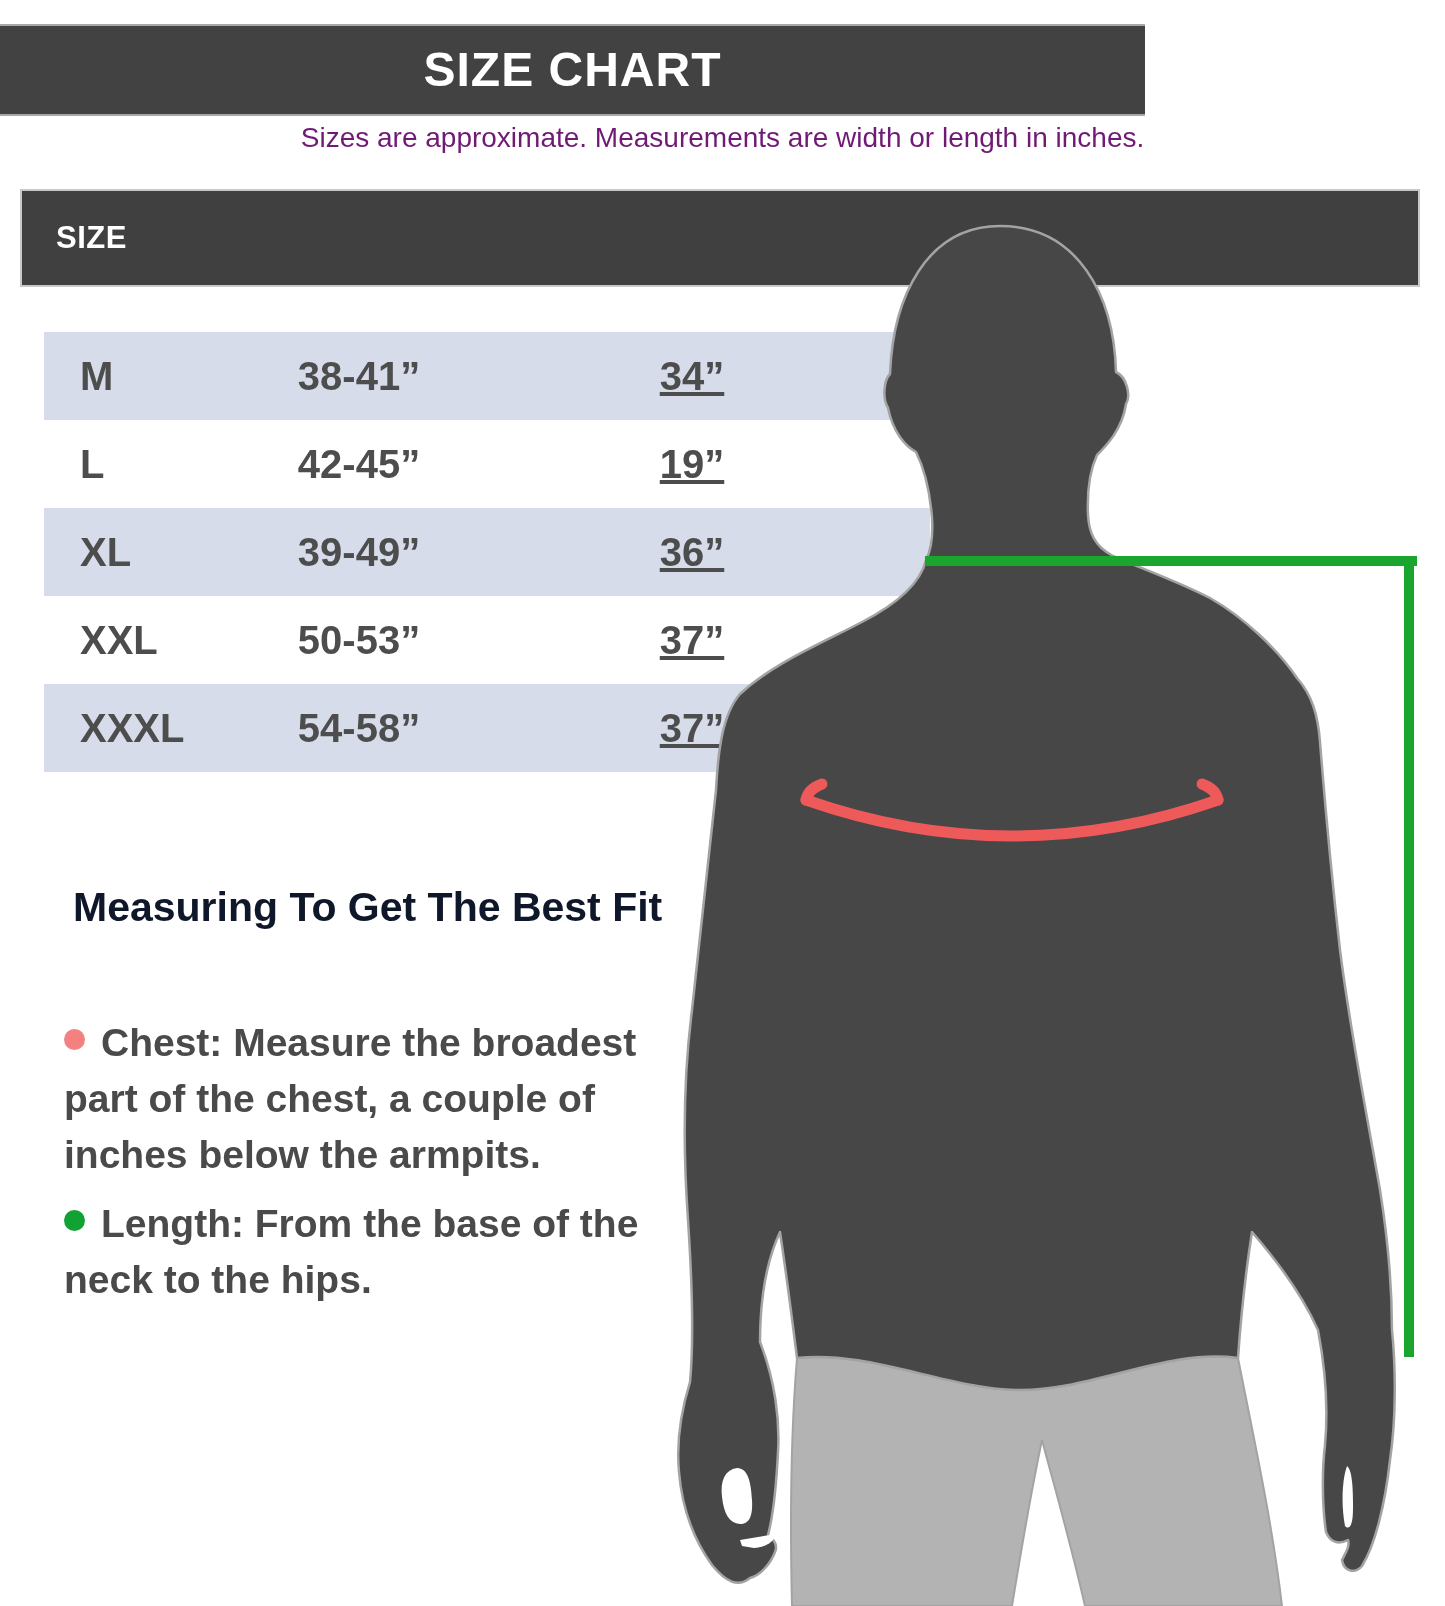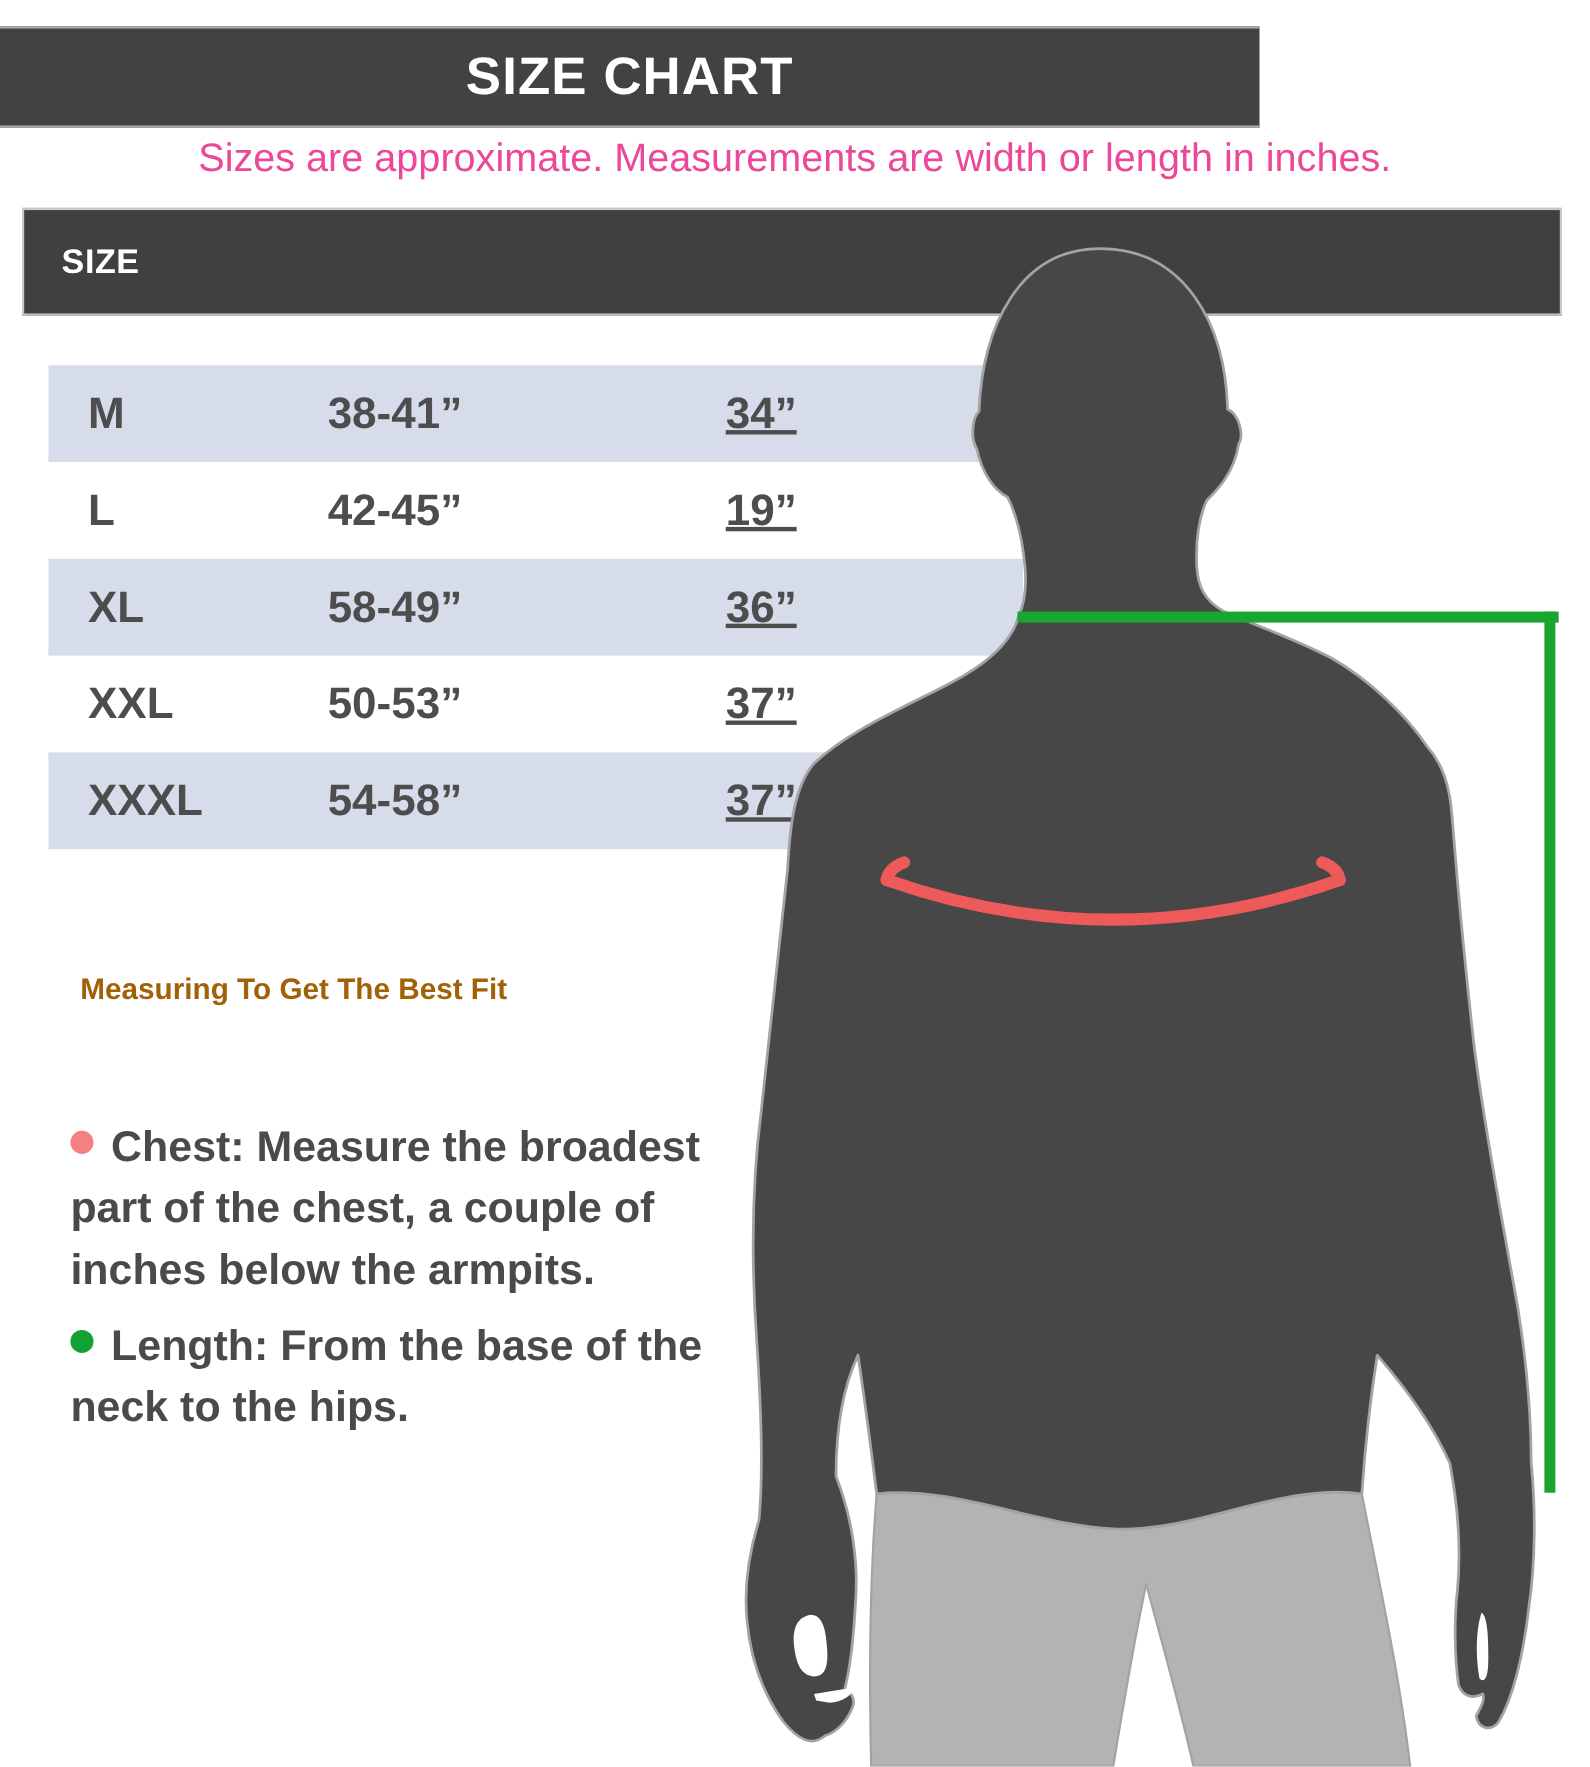--- a/index.html
+++ b/index.html
@@ -8,39 +8,39 @@
     font-family:"Liberation Sans","DejaVu Sans",sans-serif;overflow:hidden;
   }
   .title-bar{
     position:absolute;left:0;top:24px;width:1145px;height:88px;
     background:#424242;border-top:2px solid #a8a8a8;border-bottom:2px solid #a8a8a8;
     color:#ffffff;font-size:48px;font-weight:bold;letter-spacing:1px;
     text-align:center;line-height:88px;
   }
   .subtitle{
     position:absolute;left:0;top:122px;width:1445px;text-align:center;
-    font-size:36px;color:#ec4899;
+    font-size:28px;color:#701a75;
   }
   .thead{
     position:absolute;left:20px;top:189px;width:1396px;height:94px;
     background:#404040;border:2px solid #c8c8c8;
   }
   .thead span{position:absolute;top:0;line-height:94px;font-size:31px;font-weight:bold;letter-spacing:.5px;}
   .th-size{left:34px;color:#ffffff;}
   .th-chest{left:236px;width:246px;text-align:center;}
   .th-sleeve{left:508px;width:286px;text-align:center;}
   .tbody{position:absolute;left:44px;top:332px;width:886px;}
   .trow{position:relative;width:886px;height:88px;}
   .trow.shaded{background:#d6dcea;}
   .trow span{position:absolute;top:0;line-height:88px;font-size:40px;font-weight:bold;color:#4d4d4d;}
   .td-size{left:36px;}
   .td-chest{left:175px;width:280px;text-align:center;}
   .td-sleeve{left:548px;width:200px;text-align:center;text-decoration:underline;}
   .fit-heading{
-    position:absolute;left:73px;top:884px;font-size:27px;font-weight:bold;color:#a16207;
+    position:absolute;left:73px;top:884px;font-size:41px;font-weight:bold;color:#0f172a;
   }
   .bullet-p{
     position:absolute;left:64px;width:640px;margin:0;
     font-size:39px;font-weight:bold;color:#4a4a4a;line-height:56px;
   }
   .bullet-p.p1{top:975px;margin-top:40px;}
   .bullet-p.p2{top:1196px;}
   .dot{
     display:inline-block;width:21px;height:21px;border-radius:50%;
     margin-right:16px;vertical-align:6px;
@@ -64,21 +64,21 @@
       <span class="td-chest">38-41”</span>
       <span class="td-sleeve">34”</span>
     </div>
     <div class="trow">
       <span class="td-size">L</span>
       <span class="td-chest">42-45”</span>
       <span class="td-sleeve">19”</span>
     </div>
     <div class="trow shaded">
       <span class="td-size">XL</span>
-      <span class="td-chest">58-49”</span>
+      <span class="td-chest">39-49”</span>
       <span class="td-sleeve">36”</span>
     </div>
     <div class="trow">
       <span class="td-size">XXL</span>
       <span class="td-chest">50-53”</span>
       <span class="td-sleeve">37”</span>
     </div>
     <div class="trow shaded">
       <span class="td-size">XXXL</span>
       <span class="td-chest">54-58”</span>

